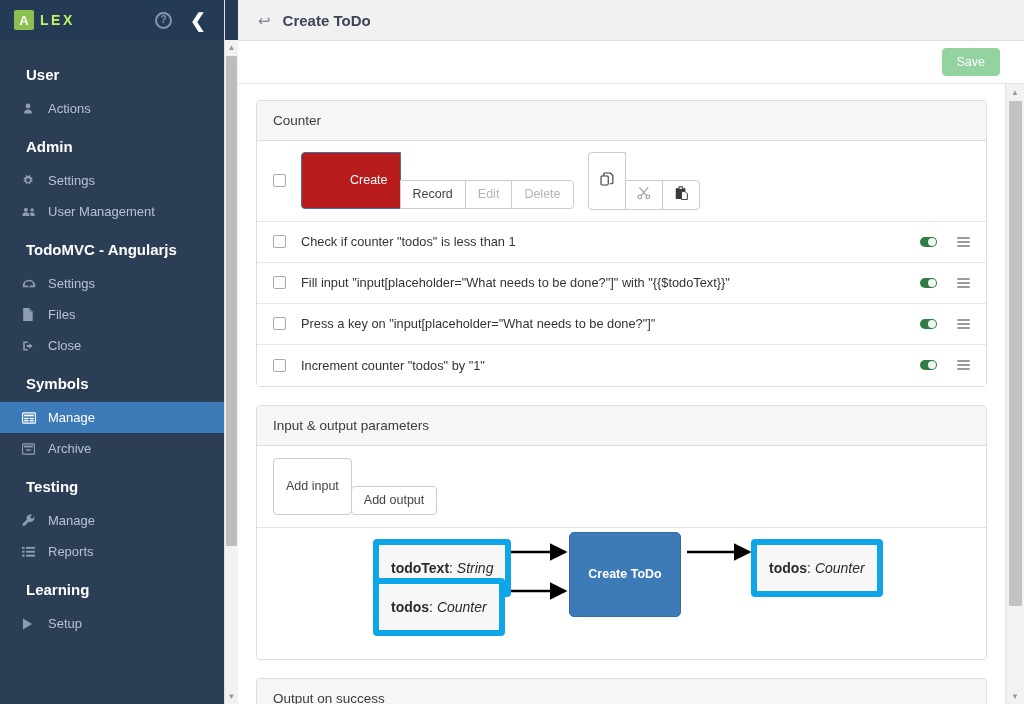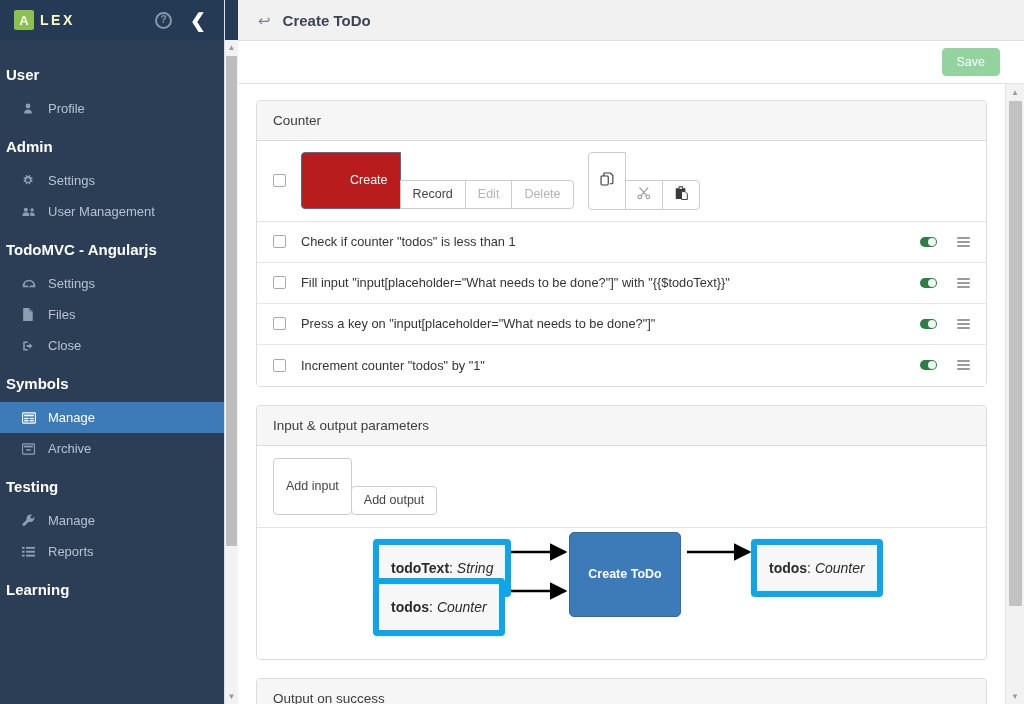--- a/index.html
+++ b/index.html
@@ -37,21 +37,21 @@
   .brand-badge {
     width:20px; height:20px;
     background:#8cc152;
     color:#fff;
     font-weight:bold;
     font-size:13px;
     display:flex; align-items:center; justify-content:center;
     border-radius:2px;
   }
   .brand-text {
-    color:#fef9c3;
+    color:#bef264;
     font-weight:bold;
     font-size:14px;
     letter-spacing:2.5px;
     margin-left:6px;
   }
   .brand-icons { margin-left:auto; display:flex; align-items:center; gap:18px; }
   .help-icon {
     width:17px; height:17px; border-radius:50%;
     border:2px solid #8796a8;
     color:#8796a8; font-size:10px; font-weight:bold;
@@ -60,21 +60,21 @@
   }
   .collapse-icon {
     color:#ffffff; font-size:19px; font-weight:bold; line-height:1;
     margin-right:4px;
   }
 
   .nav { flex:1; padding-top:12px; }
   .nav-header {
     color:#ffffff;
     font-size:15px; font-weight:bold;
-    padding:14px 0 10px 6px;
+    padding:14px 0 10px 26px;
   }
   .nav-item {
     display:flex; align-items:center;
     height:31px;
     padding-left:22px;
     color:#b6c2d1;
     font-size:13px;
     cursor:pointer;
   }
   .nav-item.active { background:#3d7ab8; color:#ffffff; }
@@ -317,21 +317,21 @@
 
     <div class="nav" id="nav">
         <div class="nav-header">User</div>
         <div class="nav-item">
           <span class="nav-ico">
             <svg width="12" height="12" viewBox="0 0 16 16" fill="currentColor">
               <circle cx="8" cy="4" r="3.2"></circle>
               <path d="M8 8.5c-3 0-5 1.8-5 4V14h10v-1.5c0-2.2-2-4-5-4z"></path>
             </svg>
           </span>
-          <span>Profile</span>
+          <span>Actions</span>
         </div>
         <div class="nav-header">Admin</div>
         <div class="nav-item">
           <span class="nav-ico">
             <svg width="13" height="13" viewBox="0 0 16 16" fill="currentColor">
               <path d="M6 1.2 6.9 2.6a4 4 0 0 1 1.2 0L9 1.2l1.4.6-.3 1.6a4 4 0 0 1 .9.9l1.6-.3.6 1.4-1.4.9a4 4 0 0 1 0 1.2l1.4.9-.6 1.4-1.6-.3a4 4 0 0 1-.9.9l.3 1.6-1.4.6-.9-1.4a4 4 0 0 1-1.2 0l-.9 1.4-1.4-.6.3-1.6a4 4 0 0 1-.9-.9l-1.6.3-.6-1.4 1.4-.9a4 4 0 0 1 0-1.2l-1.4-.9.6-1.4 1.6.3a4 4 0 0 1 .9-.9L4.6 1.8z"></path>
               <circle cx="7.5" cy="7.5" r="2.3" fill="#2c3e56"></circle>
             </svg>
           </span>
           <span>Settings</span>
@@ -416,20 +416,28 @@
               <rect x="4.6" y="0.6" width="10.4" height="2.2"></rect>
               <rect x="0" y="5.1" width="3" height="2.2"></rect>
               <rect x="4.6" y="5.1" width="10.4" height="2.2"></rect>
               <rect x="0" y="9.6" width="3" height="2.2"></rect>
               <rect x="4.6" y="9.6" width="10.4" height="2.2"></rect>
             </svg>
           </span>
           <span>Reports</span>
         </div>
         <div class="nav-header">Learning</div>
+        <div class="nav-item">
+          <span class="nav-ico">
+            <svg width="11" height="12" viewBox="0 0 12 13" fill="currentColor">
+              <polygon points="1,0.6 11,6.5 1,12.4"></polygon>
+            </svg>
+          </span>
+          <span>Setup</span>
+        </div>
       </div>
   </div>
 
   <div class="sb-scroll">
     <div class="sb-track-top"></div>
     <div class="sb-arrow up">▲</div>
     <div class="sb-thumb" style="top:56px; height:490px;"></div>
     <div class="sb-arrow down">▼</div>
   </div>
 </div>

